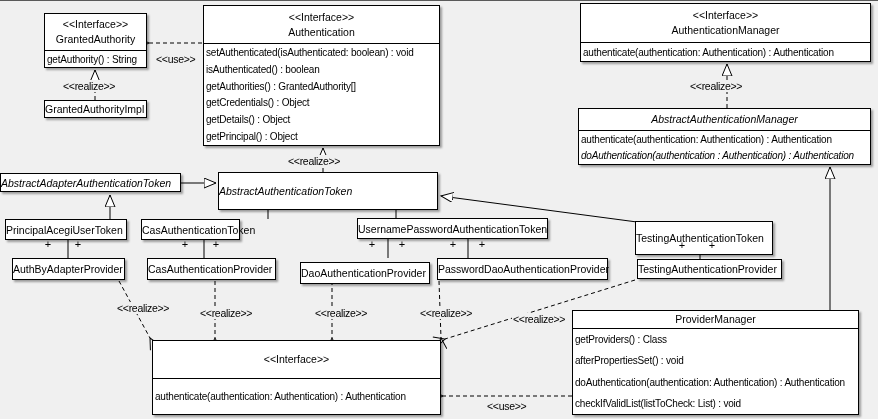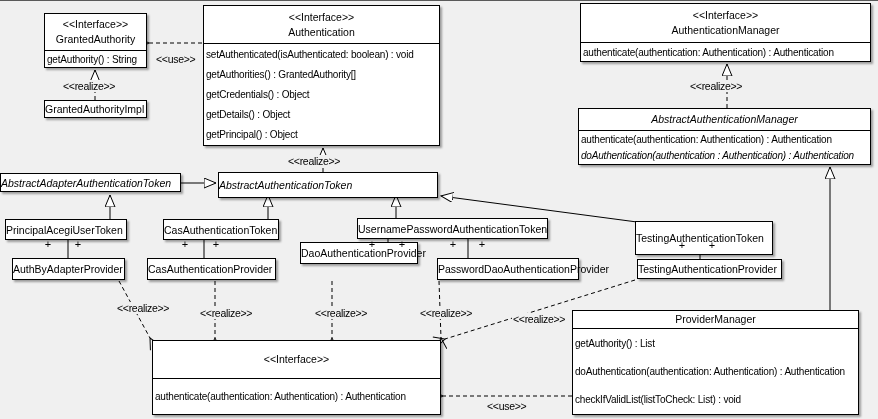--- a/index.html
+++ b/index.html
@@ -97,20 +97,21 @@
   <div>GrantedAuthorityImpl</div>
 </div>
 
 <div class="box" style="left:203px;top:5px;width:237px;height:141px">
   <div class="hdr" style="height:37px">
     <div class="line">&lt;&lt;Interface&gt;&gt;</div>
     <div class="line">Authentication</div>
   </div>
   <div class="methods">
     <div class="m">setAuthenticated(isAuthenticated: boolean) : void</div>
+    <div class="m">isAuthenticated() : boolean</div>
     <div class="m">getAuthorities() : GrantedAuthority[]</div>
     <div class="m">getCredentials() : Object</div>
     <div class="m">getDetails() : Object</div>
     <div class="m">getPrincipal() : Object</div>
   </div>
 </div>
 
 <div class="box" style="left:580px;top:3px;width:291px;height:59px">
   <div class="hdr" style="height:38px">
     <div class="line">&lt;&lt;Interface&gt;&gt;</div>
@@ -128,53 +129,53 @@
   <div class="methods">
     <div class="m">authenticate(authentication: Authentication) : Authentication</div>
     <div class="m it">doAuthentication(authentication : Authentication) : Authentication</div>
   </div>
 </div>
 
 <div class="box single" style="left:0px;top:173px;width:181px;height:19px">
   <div class="it">AbstractAdapterAuthenticationToken</div>
 </div>
 
-<div class="box single" style="left:218px;top:172px;width:220px;height:26px">
+<div class="box single" style="left:218px;top:172px;width:220px;height:38px">
   <div class="it">AbstractAuthenticationToken</div>
 </div>
 
 <div class="box single" style="left:5px;top:219px;width:122px;height:21px">
   <div>PrincipalAcegiUserToken</div>
 </div>
 
-<div class="box single" style="left:163px;top:219px;width:116px;height:21px">
+<div class="box single" style="left:141px;top:219px;width:99px;height:21px">
   <div>CasAuthenticationToken</div>
 </div>
 
 <div class="box single" style="left:357px;top:218px;width:191px;height:21px">
   <div>UsernamePasswordAuthenticationToken</div>
 </div>
 
 <div class="box single" style="left:635px;top:221px;width:138px;height:34px">
   <div>TestingAuthenticationToken</div>
 </div>
 
 <div class="box single" style="left:12px;top:258px;width:113px;height:22px">
   <div>AuthByAdapterProvider</div>
 </div>
 
 <div class="box single" style="left:147px;top:258px;width:129px;height:22px">
   <div>CasAuthenticationProvider</div>
 </div>
 
-<div class="box single" style="left:300px;top:242px;width:118px;height:22px">
+<div class="box single" style="left:300px;top:262px;width:130px;height:22px">
   <div>DaoAuthenticationProvider</div>
 </div>
 
-<div class="box single" style="left:437px;top:258px;width:142px;height:22px">
+<div class="box single" style="left:437px;top:258px;width:171px;height:22px">
   <div>PasswordDaoAuthenticationProvider</div>
 </div>
 
 <div class="box single" style="left:637px;top:259px;width:145px;height:20px">
   <div>TestingAuthenticationProvider</div>
 </div>
 
 <div class="box" style="left:152px;top:340px;width:289px;height:75px">
   <div class="hdr" style="height:37px">
     <div class="line">&lt;&lt;Interface&gt;&gt;</div>
@@ -182,21 +183,22 @@
   <div class="methods">
     <div class="m">authenticate(authentication: Authentication) : Authentication</div>
   </div>
 </div>
 
 <div class="box" style="left:572px;top:310px;width:287px;height:105px">
   <div class="hdr" style="height:17px">
     <div class="line">ProviderManager</div>
   </div>
   <div class="methods">
-    <div class="m">getAuthority() : List</div>
+    <div class="m">getProviders() : Class</div>
+    <div class="m">afterPropertiesSet() : void</div>
     <div class="m">doAuthentication(authentication: Authentication) : Authentication</div>
     <div class="m">checkIfValidList(listToCheck: List) : void</div>
   </div>
 </div>
 
 <div class="edge-label" style="left:62px;top:80px">&lt;&lt;realize&gt;&gt;</div>
 <div class="edge-label" style="left:287px;top:155px">&lt;&lt;realize&gt;&gt;</div>
 <div class="edge-label" style="left:689px;top:80px">&lt;&lt;realize&gt;&gt;</div>
 <div class="edge-label" style="left:116px;top:302px">&lt;&lt;realize&gt;&gt;</div>
 <div class="edge-label" style="left:199px;top:307px">&lt;&lt;realize&gt;&gt;</div>

